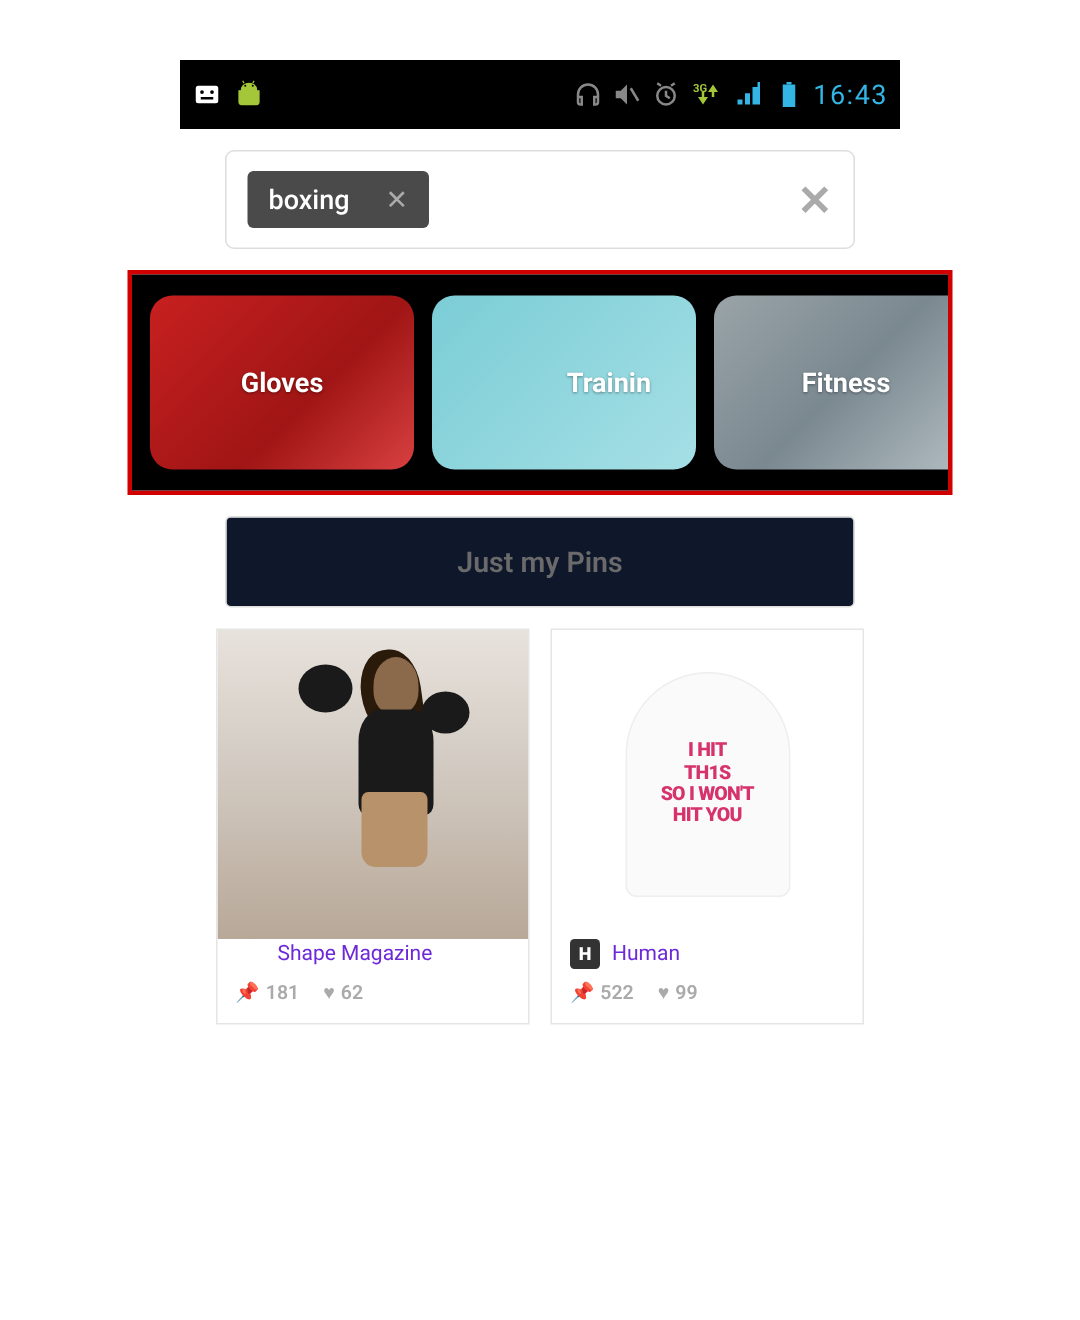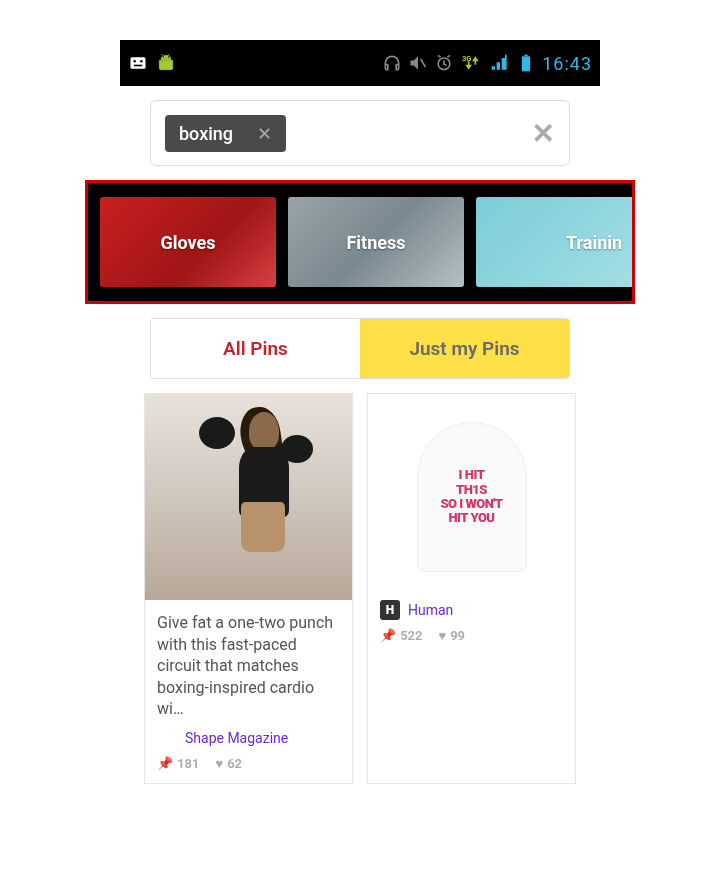--- a/index.html
+++ b/index.html
@@ -11,30 +11,30 @@
     .status-time { color: #33b5e5; font-size: 18px; font-weight: 400; letter-spacing: 1px; }
     .status-icon { width: 20px; height: 20px; display: flex; align-items: center; justify-content: center; }
     .status-icon svg { width: 20px; height: 20px; }
     .search-bar { margin: 14px 30px 14px 30px; border: 1px solid #ddd; border-radius: 6px; height: 66px; display: flex; align-items: center; padding: 0 14px; }
     .search-chip { background: #4a4a4a; border-radius: 4px; padding: 8px 14px; display: flex; align-items: center; gap: 24px; }
     .chip-label { color: #fff; font-size: 18px; font-weight: 500; }
     .chip-x { color: #aaa; font-size: 18px; cursor: pointer; }
     .search-clear { margin-left: auto; color: #aaa; font-size: 28px; cursor: pointer; font-weight: bold; }
     .highlight-box { border: 3px solid #d10000; padding: 0; margin: 0 -35px; }
     .categories { background: #000; padding: 14px 0 14px 12px; display: flex; gap: 12px; overflow: hidden; }
-    .category-card { flex: 0 0 176px; height: 90px; border-radius: 3px; position: relative; display: flex; align-items: center; justify-content: center; }
+    .category-card { flex: 0 0 176px; height: 116px; border-radius: 15px; position: relative; display: flex; align-items: center; justify-content: center; }
     .category-card.red { background: linear-gradient(135deg, #c82020 0%, #a01515 60%, #d84040 100%); }
     .category-card.gray { background: linear-gradient(135deg, #9aa4a8 0%, #7a8890 50%, #b5c0c4 100%); }
     .category-card.cyan { background: linear-gradient(135deg, #7bcdd6 0%, #a5dfe5 100%); }
     .category-label { color: #fff; font-size: 18px; font-weight: 700; text-align: center; text-shadow: 0 1px 2px rgba(0,0,0,0.4); }
     .category-card.cyan .category-label { margin-left: 60px; }
     .tabs { margin: 14px 30px; display: flex; border: 1px solid #ddd; border-radius: 4px; overflow: hidden; }
     .tab { flex: 1; padding: 18px 0; text-align: center; font-size: 19px; font-weight: 600; cursor: pointer; }
     .tab.active { background: #fff; color: #c8232c; }
-    .tab.inactive { background: #fde047; color: #6a6a6a; }
+    .tab.inactive { background: #0f172a; color: #6a6a6a; }
     .pins-grid { display: flex; gap: 14px; margin: 0 24px; }
     .pin-card { flex: 1; border: 1px solid #e5e5e5; border-radius: 0; overflow: hidden; background: #fff; }
     .pin-image { width: 100%; height: 206px; background: #f0f0f0; display: flex; align-items: center; justify-content: center; position: relative; overflow: hidden; }
     .pin-image.boxer { background: linear-gradient(180deg, #e8e2dc 0%, #d4cdc5 40%, #b8a898 100%); }
     .pin-image.tank { background: #fff; }
     .tank-graphic { width: 110px; height: 150px; background: #fafafa; border-radius: 60px 60px 8px 8px; position: relative; border: 1px solid #eee; display: flex; align-items: center; justify-content: center; }
     .tank-text { color: #d6336c; font-weight: 900; font-size: 13px; line-height: 1.1; text-align: center; letter-spacing: -0.5px; }
     .boxer-figure { width: 120px; height: 180px; position: relative; }
     .boxer-head { width: 30px; height: 38px; background: #8a6a4a; border-radius: 50% 50% 40% 40%; position: absolute; left: 60px; top: 5px; }
     .boxer-hair { width: 40px; height: 60px; background: #2a1a0a; border-radius: 50% 50% 20% 60%; position: absolute; left: 52px; top: 0; transform: rotate(-8deg); }
@@ -118,47 +118,45 @@
       <span class="chip-x">✕</span>
     </div>
     <span class="search-clear">✕</span>
   </div>
 
   <div class="highlight-box">
     <div class="categories">
       <div class="category-card red">
         <span class="category-label">Gloves</span>
       </div>
+      <div class="category-card cyan">
+        <span class="category-label">Trainin</span>
+      </div>
       <div class="category-card gray">
         <span class="category-label">Fitness</span>
-      </div>
-      <div class="category-card cyan">
-        <span class="category-label">Trainin</span>
       </div>
     </div>
   </div>
 
   <div class="tabs">
-    <div class="tab active">All Pins</div>
     <div class="tab inactive">Just my Pins</div>
   </div>
 
   <div class="pins-grid">
     <div class="pin-card">
       <div class="pin-image boxer">
         <div class="boxer-figure">
           <div class="boxer-hair"></div>
           <div class="boxer-head"></div>
           <div class="boxer-glove1"></div>
           <div class="boxer-glove2"></div>
           <div class="boxer-torso"></div>
           <div class="boxer-abs"></div>
         </div>
       </div>
-      <div class="pin-desc">Give fat a one-two punch with this fast-paced circuit that matches boxing-inspired cardio wi…</div>
       <div class="pin-source">
         <div class="source-icon empty"></div>
         <span class="source-name">Shape Magazine</span>
       </div>
       <div class="pin-stats">
         <div class="stat">
           <span class="stat-icon">📌</span>
           <span>181</span>
         </div>
         <div class="stat">

